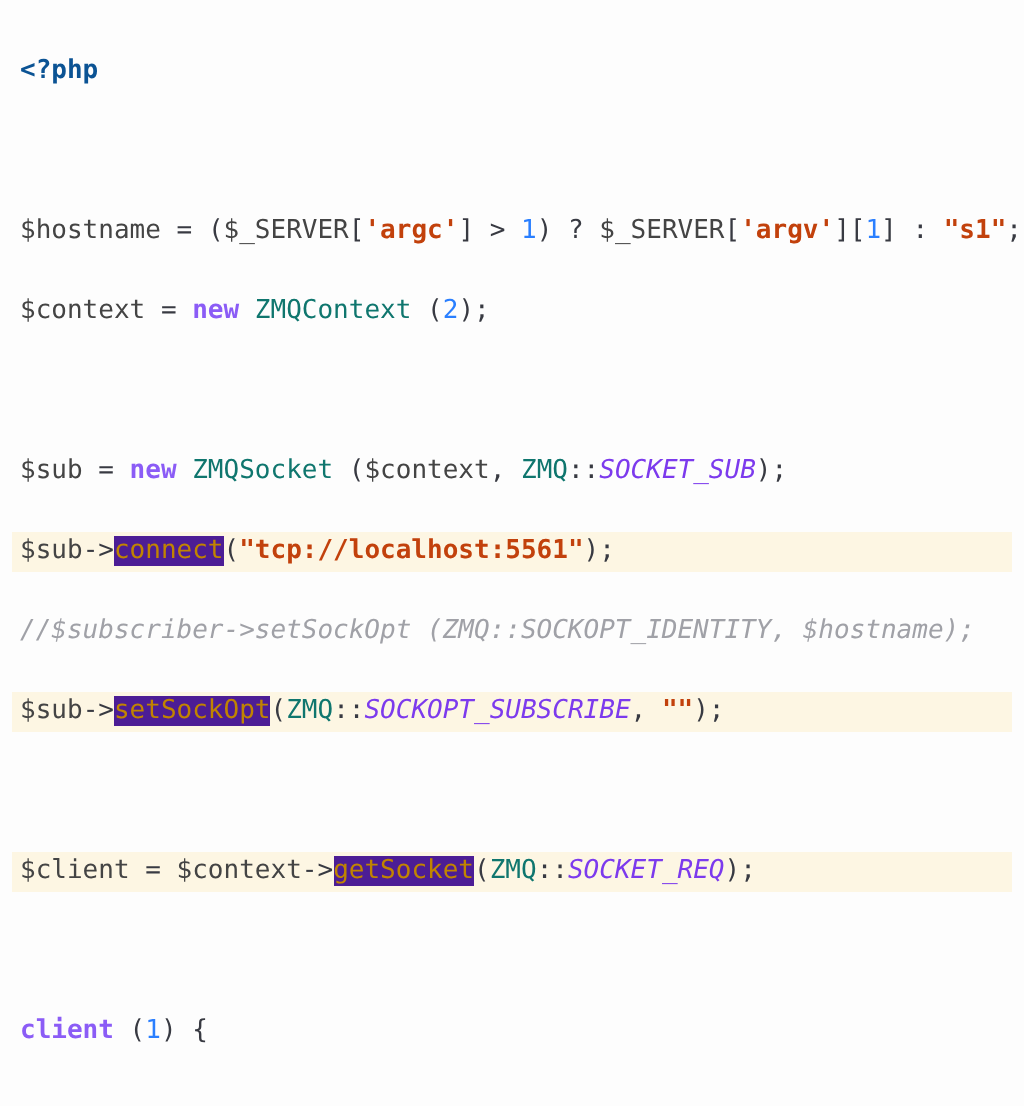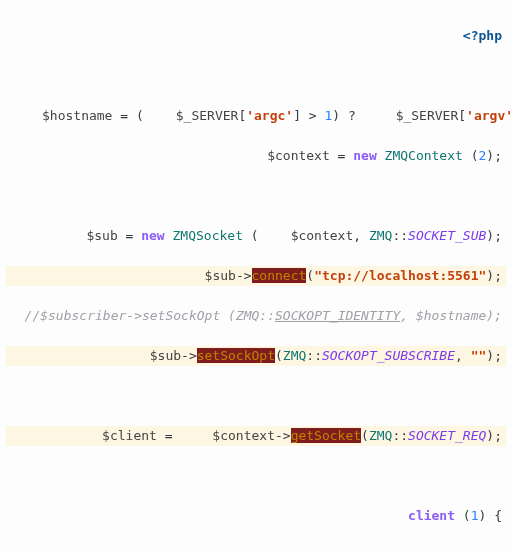--- a/index.html
+++ b/index.html
@@ -14,52 +14,51 @@
     overflow: hidden;
   }
   .editor {
     padding: 6px 6px 6px 6px;
     white-space: pre;
   }
   .line {
     display: block;
     min-height: 20px;
     padding: 0 4px;
-    text-align: right;
   }
   .line.highlight {
     background: #fdf6e3;
     position: relative;
   }
   .tok-tag     { color: #0b5394; font-weight: bold; }
-  .tok-var     { color: #444; margin-left: 32px; }
+  .tok-var     { color: #444; }
   .tok-keyword { color: #8b5cf6; font-weight: bold; }
   .tok-type    { color: #0f766e; }
-  .tok-call-hl { color: #c18401; background: #7f1d1d; }
+  .tok-call-hl { color: #c18401; background: #4c1d95; }
   .tok-str     { color: #c2410c; font-weight: bold; }
   .tok-num     { color: #2a7fff; }
   .tok-const   { color: #7c3aed; font-style: italic; font-weight: normal; }
   .tok-op      { color: #383a42; }
   .tok-paren   { color: #383a42; }
   .tok-comment,
   .tok-comment .tok-var,
   .tok-comment .tok-const { color: #a0a1a7; font-style: italic; font-weight: normal; }
 </style>
 </head>
 <body>
 
 <div class="editor">
 <span class="line"><span class="tok-tag">&lt;?php</span></span>
 <span class="line"></span>
 <span class="line"><span class="tok-var">$hostname</span> <span class="tok-op">=</span> <span class="tok-paren">(</span><span class="tok-var">$_SERVER</span><span class="tok-paren">[</span><span class="tok-str">'argc'</span><span class="tok-paren">]</span> <span class="tok-op">&gt;</span> <span class="tok-num">1</span><span class="tok-paren">)</span> <span class="tok-op">?</span> <span class="tok-var">$_SERVER</span><span class="tok-paren">[</span><span class="tok-str">'argv'</span><span class="tok-paren">][</span><span class="tok-num">1</span><span class="tok-paren">]</span> <span class="tok-op">:</span> <span class="tok-str">"s1"</span><span class="tok-op">;</span></span>
 <span class="line"><span class="tok-var">$context</span> <span class="tok-op">=</span> <span class="tok-keyword">new</span> <span class="tok-type">ZMQContext</span> <span class="tok-paren">(</span><span class="tok-num">2</span><span class="tok-paren">)</span><span class="tok-op">;</span></span>
 <span class="line"></span>
 <span class="line"><span class="tok-var">$sub</span> <span class="tok-op">=</span> <span class="tok-keyword">new</span> <span class="tok-type">ZMQSocket</span> <span class="tok-paren">(</span><span class="tok-var">$context</span><span class="tok-op">,</span> <span class="tok-type">ZMQ</span><span class="tok-op">::</span><span class="tok-const">SOCKET_SUB</span><span class="tok-paren">)</span><span class="tok-op">;</span></span>
 <span class="line highlight"><span class="tok-var">$sub</span><span class="tok-op">-&gt;</span><span class="tok-call-hl">connect</span><span class="tok-paren">(</span><span class="tok-str">"tcp://localhost:5561"</span><span class="tok-paren">)</span><span class="tok-op">;</span></span>
-<span class="line"><span class="tok-comment"><span>//$subscriber-&gt;setSockOpt (ZMQ::</span><span style="text-decoration:underline">SOCKOPT_IDENTITY</span><span>, $hostname);</span></span></span>
+<span class="line"><span class="tok-comment"><span>//$subscriber-&gt;setSockOpt (ZMQ::</span><span style="">SOCKOPT_IDENTITY</span><span>, $hostname);</span></span></span>
 <span class="line highlight"><span class="tok-var">$sub</span><span class="tok-op">-&gt;</span><span class="tok-call-hl">setSockOpt</span><span class="tok-paren">(</span><span class="tok-type">ZMQ</span><span class="tok-op">::</span><span class="tok-const">SOCKOPT_SUBSCRIBE</span><span class="tok-op">,</span> <span class="tok-str">""</span><span class="tok-paren">)</span><span class="tok-op">;</span></span>
 <span class="line"></span>
 <span class="line highlight"><span class="tok-var">$client</span> <span class="tok-op">=</span> <span class="tok-var">$context</span><span class="tok-op">-&gt;</span><span class="tok-call-hl">getSocket</span><span class="tok-paren">(</span><span class="tok-type">ZMQ</span><span class="tok-op">::</span><span class="tok-const">SOCKET_REQ</span><span class="tok-paren">)</span><span class="tok-op">;</span></span>
 <span class="line"></span>
 <span class="line"><span class="tok-keyword">client</span> <span class="tok-paren">(</span><span class="tok-num">1</span><span class="tok-paren">)</span> <span class="tok-paren">{</span></span>
 <span class="line"></span>
 
 
 
 

